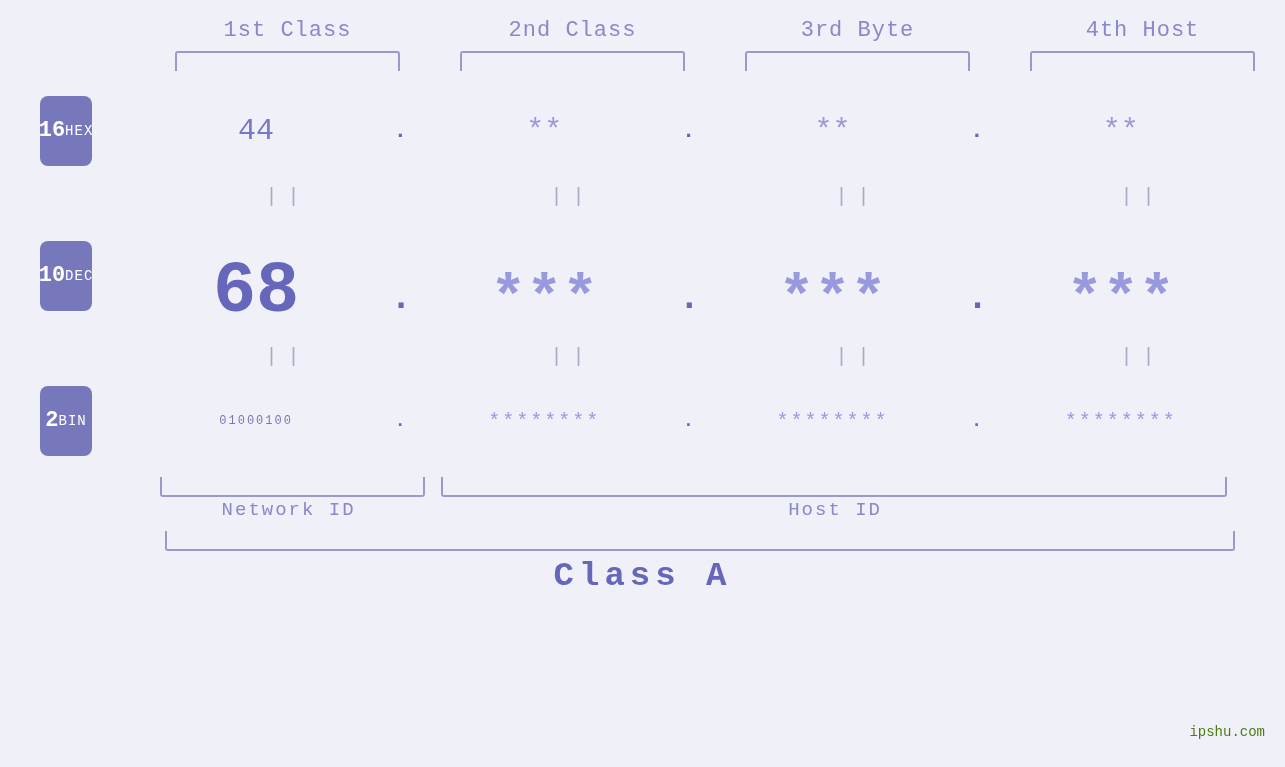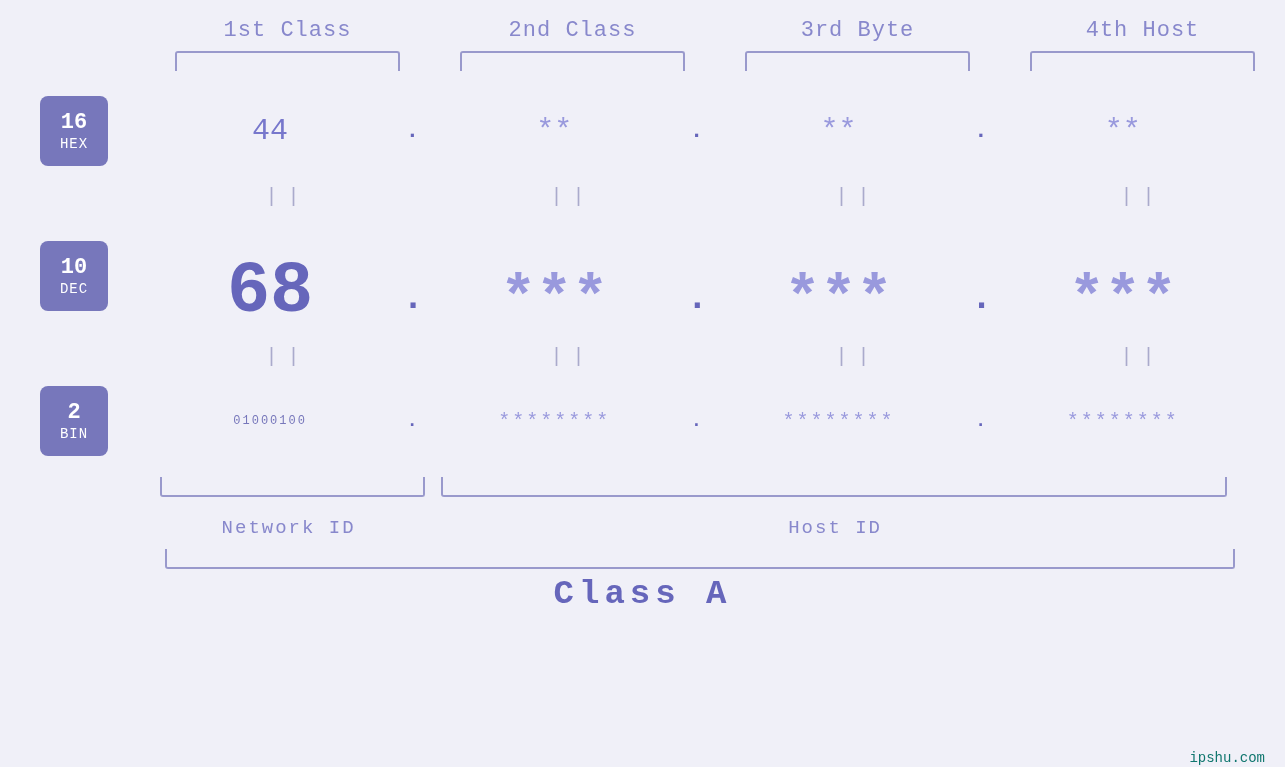--- a/index.html
+++ b/index.html
@@ -67,26 +67,26 @@
     
     .data-row {
       display: flex;
       align-items: center;
       width: 100%;
       position: relative;
     }
 
     
     .badge {
-      width: 68px;
+      width: 52px;
       height: 70px;
       background-color: #7777bb;
       border-radius: 8px;
       display: flex;
-      flex-direction: column;
+      flex-direction: row;
       align-items: center;
       justify-content: center;
       color: white;
       margin-left: 40px;
       margin-right: 30px;
       flex-shrink: 0;
     }
 
     .badge-number {
       font-size: 22px;
@@ -113,23 +113,23 @@
       font-size: 28px;
       font-weight: bold;
       flex-shrink: 0;
       width: 20px;
       text-align: center;
     }
 
     
     .watermark {
       position: absolute;
-      bottom: 1px;
+      bottom: 27px;
       right: 20px;
-      color: #0f766e;
+      color: #4d7c0f;
       font-size: 14px;
       font-family: 'Courier New', Courier, monospace;
     }
 
     
     .hex-row { height: 100px; }
     .dec-row { height: 130px; }
     .bin-row { height: 100px; }
 
     .equals-separator {
@@ -250,21 +250,21 @@
     </div>
   </div>
 
   <div style="display:flex; width:100%; padding-left:152px; padding-right:50px; margin-top:6px;">
 
     <div style="flex:1; height:20px; border:2px solid #9999cc; border-top:none; border-radius:0 0 3px 3px; margin:0 8px;"></div>
 
     <div style="flex:3; height:20px; border:2px solid #9999cc; border-top:none; border-radius:0 0 3px 3px; margin:0 8px;"></div>
   </div>
 
-  <div style="display:flex; width:100%; padding-left:152px; padding-right:40px; margin-top:20px;">
+  <div style="display:flex; width:100%; padding-left:152px; padding-right:40px; margin-top:2px;">
     <div style="flex:1; text-align:center; color:#8888cc; font-size:19px; font-family:'Courier New',Courier,monospace; letter-spacing:2px;">Network ID</div>
     <div style="flex:3; text-align:center; color:#8888cc; font-size:19px; font-family:'Courier New',Courier,monospace; letter-spacing:2px;">Host ID</div>
   </div>
 
   <div style="display:flex; width:100%; padding-left:165px; padding-right:50px; margin-top:10px;">
     <div style="flex:1; height:20px; border:2px solid #9999cc; border-top:none; border-radius:0 0 3px 3px;"></div>
   </div>
 
   <div style="display:flex; width:100%; justify-content:center; margin-top:6px;">
     <div style="color:#6666bb; font-size:34px; font-family:'Courier New',Courier,monospace; letter-spacing:5px; font-weight:bold;">Class A</div>

